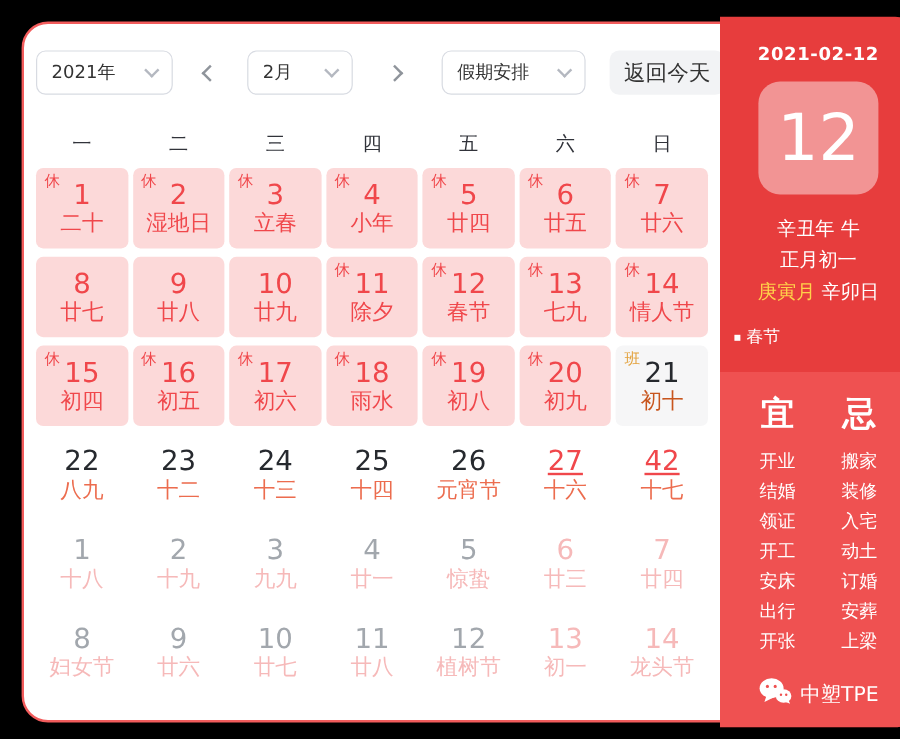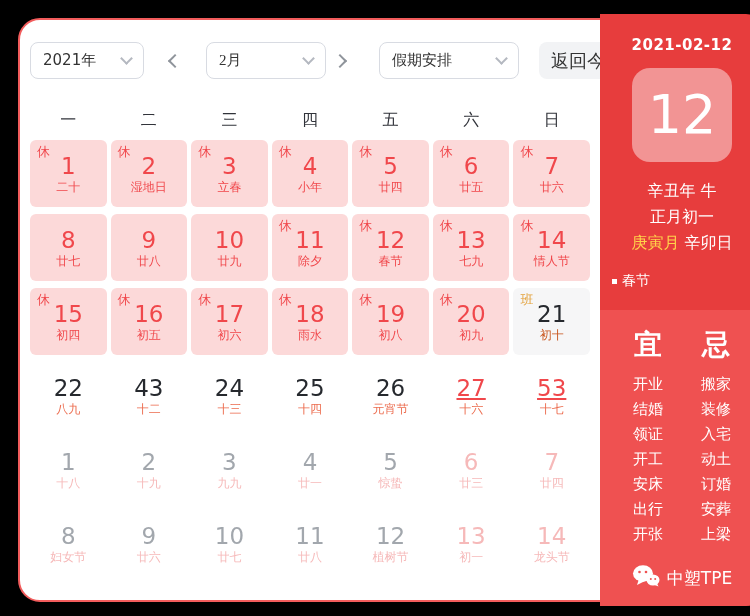--- a/index.html
+++ b/index.html
@@ -18,22 +18,22 @@
     border-radius: 22px;
   }
   
   .toolbar { position: absolute; left: 10px; top: 22px; height: 37px; display: flex; align-items: center; }
   .select {
     height: 37px; border: 1px solid #d8dbe2; border-radius: 8px;
     display: flex; align-items: center; justify-content: space-between;
     padding: 0 12px; color: #333; font-size: 15px; background: #fff; cursor: pointer;
   }
   .select.year { width: 114px; margin-right: 26px; }
-  .select.month { width: 120px; margin-left: 26px; margin-right: 9px; font-family: Liberation Serif, serif; }
-  .select.holiday { width: 140px; margin-left: 34px; margin-right: 20px; }
+  .select.month { width: 88px; margin-left: 26px; margin-right: 30px; }
+  .select.holiday { width: 120px; margin-left: 34px; margin-right: 20px; }
   .chev { display: inline-block; width: 9px; height: 9px; border-top: 2px solid #b4b8c0; border-right: 2px solid #b4b8c0; }
   .chev.down { transform: rotate(135deg); margin-top: -4px; }
   .chev.nav { border-color: #8f949b; width: 10px; height: 10px; cursor: pointer; }
   .chev.left { transform: rotate(225deg); }
   .chev.right { transform: rotate(45deg); }
   .today-btn {
     height: 37px; width: 96px; border: none; border-radius: 8px;
     background: #f2f3f5; color: #333; font-size: 18px; cursor: pointer;
     font-family: inherit;
   }
@@ -50,21 +50,21 @@
     grid-template-rows: repeat(6, 67px); column-gap: 4px; row-gap: 7px;
   }
   .cell {
     position: relative; border-radius: 6px;
     display: flex; flex-direction: column; align-items: center; justify-content: center;
     gap: 3px; cursor: pointer;
   }
   .cell.pink { background: #fcd9d9; }
   .cell.gray { background: #f6f6f7; }
   .num { font-size: 23px; color: #26292e; line-height: 1; }
-  .lunar { font-size: 12px; line-height: 1; }
+  .lunar { font-size: 18px; line-height: 1; }
   .pink .num, .pink .lunar { color: #f0474b; }
   .gray .lunar { color: #c8551d; }
   .plain .lunar { color: #ec6c4e; }
   .plain.weekend .num { color: #f0474b; text-decoration: underline; }
   .faded .num { color: #a2a7ad; }
   .faded .lunar { color: #f6b9b9; }
   .faded.weekend .num { color: #f6b9b9; }
   .badge { position: absolute; top: 5px; left: 7px; font-size: 13px; line-height: 1; }
   .badge.rest { color: #f0474b; }
   .badge.work { color: #e3a23d; }
@@ -226,41 +226,41 @@
       <div class="cell gray">
         <span class="badge work">班</span>
         <div class="num">21</div>
         <div class="lunar">初十</div>
       </div>
       <div class="cell plain">
         <div class="num">22</div>
         <div class="lunar">八九</div>
       </div>
       <div class="cell plain">
-        <div class="num">43</div>
+        <div class="num">23</div>
         <div class="lunar">十二</div>
       </div>
       <div class="cell plain">
         <div class="num">24</div>
         <div class="lunar">十三</div>
       </div>
       <div class="cell plain">
         <div class="num">25</div>
         <div class="lunar">十四</div>
       </div>
       <div class="cell plain">
         <div class="num">26</div>
         <div class="lunar">元宵节</div>
       </div>
       <div class="cell plain weekend">
         <div class="num">27</div>
         <div class="lunar">十六</div>
       </div>
       <div class="cell plain weekend">
-        <div class="num">53</div>
+        <div class="num">42</div>
         <div class="lunar">十七</div>
       </div>
       <div class="cell faded">
         <div class="num">1</div>
         <div class="lunar">十八</div>
       </div>
       <div class="cell faded">
         <div class="num">2</div>
         <div class="lunar">十九</div>
       </div>

